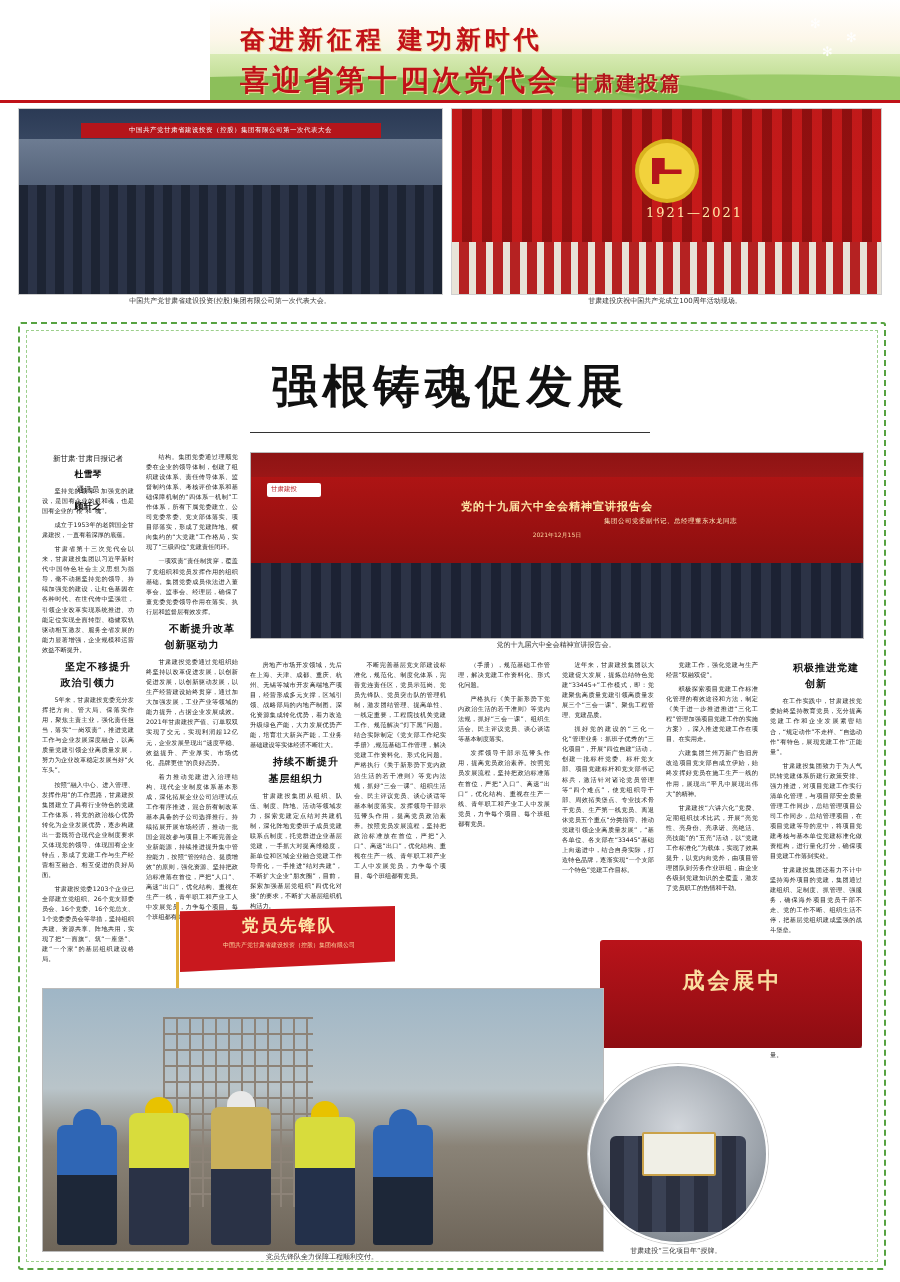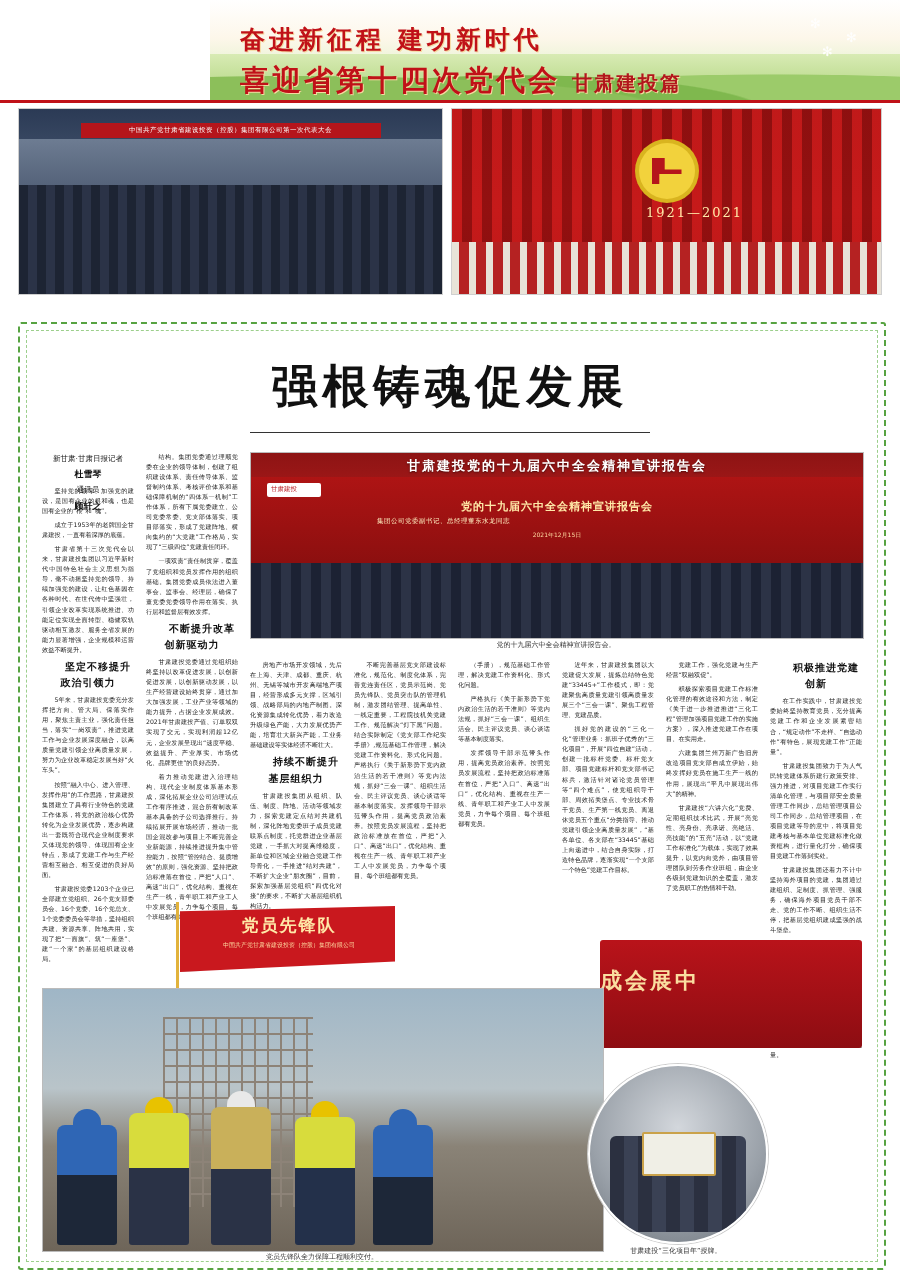--- a/index.html
+++ b/index.html
@@ -155,21 +155,21 @@
     color:#fff; font-family:"DejaVu Serif","Liberation Serif",serif;
     font-size:13px;font-weight:bold;letter-spacing:2px;
     text-shadow:0 1px 2px rgba(0,0,0,.5);
   }
   .rp-stage{position:absolute;left:0;top:24px;width:612px;height:86px;background:linear-gradient(180deg,#ae1414,#8c0f0f);}
   .rp-banner{
     position:absolute;left:50%;transform:translateX(-50%);top:46px;width:330px;text-align:center;
     color:#ffe9a8;font-family:"DejaVu Serif","Liberation Serif",serif;font-size:11px;font-weight:bold;letter-spacing:1px;
   }
   .rp-sub{
-    position:absolute;left:50%;transform:translateX(-50%);top:64px;width:360px;text-align:left;
+    position:absolute;left:50%;transform:translateX(-50%);top:64px;width:360px;text-align:right;
     color:#ffeec0;font-size:6.5px;letter-spacing:.5px;
   }
   .rp-date{
     position:absolute;left:50%;transform:translateX(-50%);top:78px;width:200px;text-align:center;
     color:#ffd9a0;font-size:6px;
   }
   .rp-seats{
     position:absolute;left:0;top:110px;width:612px;height:75px;
     background:repeating-linear-gradient(90deg,#1c2233 0 10px,#2c3346 10px 20px),
                repeating-linear-gradient(180deg,#222a3c 0 12px,#343d52 12px 24px);
@@ -229,21 +229,21 @@
   .cp-plaque{position:absolute;left:52px;top:66px;width:70px;height:40px;background:#f0efe6;border:2px solid #caa24a;border-radius:2px;}
   .circ-caption{position:absolute;left:572px;top:1246px;width:208px;text-align:center;font-size:7px;color:#333;line-height:1.45;}
 
   
   .exhibit{
     position:absolute;left:600px;top:940px;width:262px;height:108px;
     background:linear-gradient(180deg,#b9131a,#8d0d12);
     border-radius:3px;overflow:hidden;
   }
   .exhibit .et{
-    position:absolute;left:0;top:26px;width:265px;text-align:left;
+    position:absolute;left:0;top:26px;width:265px;text-align:center;
     color:#ffe9a8;font-family:"DejaVu Serif","Liberation Serif",serif;
     font-size:22px;font-weight:bold;letter-spacing:3px;opacity:.95;
   }
 </style>
 </head>
 <body>
 
 <div class="page">
 
   <div class="masthead">
@@ -267,37 +267,40 @@
       <div class="ph-hall-stage"></div>
       <div class="ph-hall-seats"></div>
     </div>
     <div class="photo ph-right">
       <div class="flagwall"></div>
       <div class="emblem"></div>
       <div class="years">1921—2021</div>
       <div class="choir"></div>
     </div>
   </div>
+  <div class="caption-row">
+    <div class="cap l">中国共产党甘肃省建设投资(控股)集团有限公司第一次代表大会。</div>
+    <div class="cap r">甘肃建投庆祝中国共产党成立100周年活动现场。</div>
+  </div>
 
   <div class="frame">
       <div class="frame-in"></div>
     </div>
 
   <div class="headline">强根铸魂促发展</div>
   <div class="subrule"></div>
 
   <div class="byline">
     <div>新甘肃·甘肃日报记者</div>
     <div><b>杜雪琴</b></div>
     <div>通讯员</div>
     <div><b>顾轩之</b></div>
   </div>
 
   <div class="report-photo">
-    <div class="rp-title">甘肃建投党的十九届六中全会精神宣讲报告会</div>
     <div class="rp-stage"></div>
     <div class="rp-logo"></div>
     <div class="rp-banner">党的十九届六中全会精神宣讲报告会</div>
     <div class="rp-sub">集团公司党委副书记、总经理董东水龙同志</div>
     <div class="rp-date">2021年12月15日</div>
     <div class="rp-seats"></div>
   </div>
   <div class="rp-caption">党的十九届六中全会精神宣讲报告会。</div>
 
   <div class="col" id="c1">

